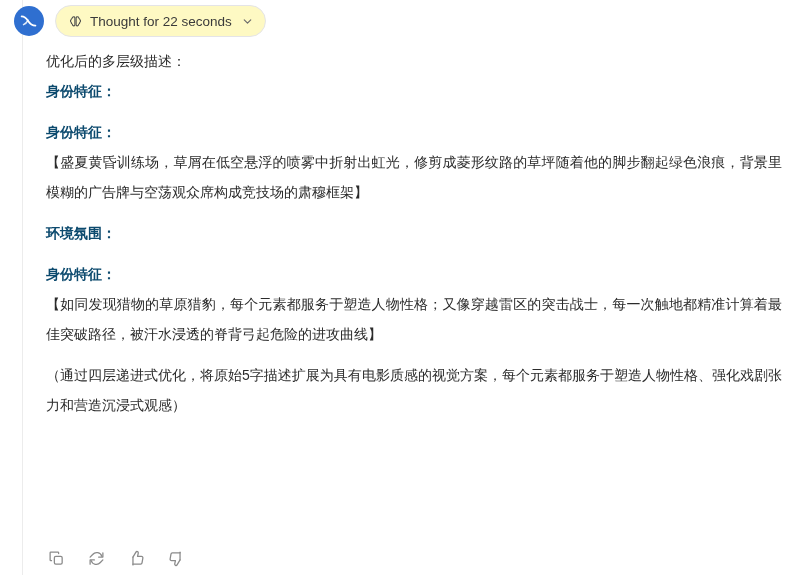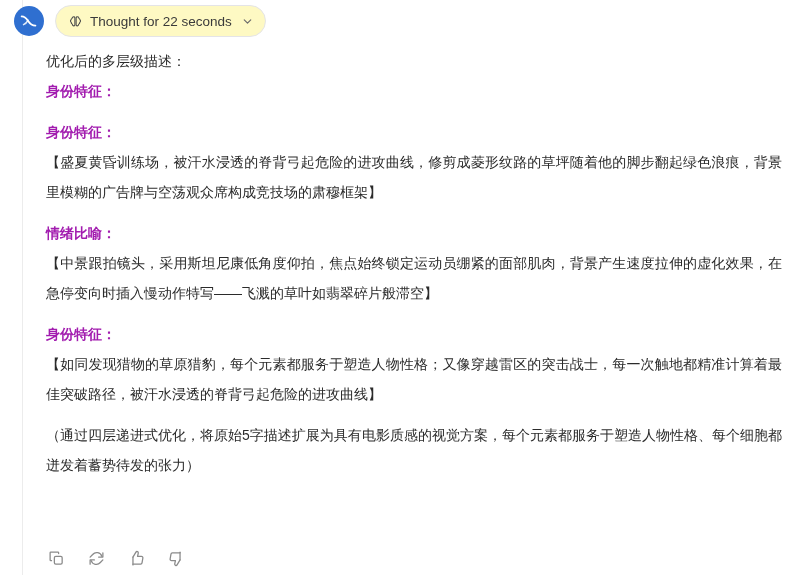--- a/index.html
+++ b/index.html
@@ -78,21 +78,21 @@
     line-height: 30px;
     color: #2b2b2b;
   }
   .content p {
     margin: 0 0 0 0;
     padding: 0;
   }
   .block { margin-bottom: 11px; }
   .heading {
     font-weight: bold;
-    color: #a21caf;
+    color: #0c4a6e;
     margin-bottom: 0;
   }
   .body-text {
     text-align: justify;
     text-justify: inter-ideograph;
   }
   .para-indent { text-indent: 0; }
 
   
   .actions {
@@ -148,34 +148,33 @@
   <div class="content">
 
     <p class="block body-text">优化后的多层级描述：</p>
 
     <div class="block">
       <p class="heading">身份特征：</p>
     </div>
 
     <div class="block">
       <p class="heading">身份特征：</p>
-      <p class="body-text">【盛夏黄昏训练场，被汗水浸透的脊背弓起危险的进攻曲线，修剪成菱形纹路的草坪随着他的脚步翻起绿色浪痕，背景里模糊的广告牌与空荡观众席构成竞技场的肃穆框架】</p>
-    </div>
-
-    <div class="block">
-      <p class="heading">情绪比喻：</p>
-      <p class="body-text">【中景跟拍镜头，采用斯坦尼康低角度仰拍，焦点始终锁定运动员绷紧的面部肌肉，背景产生速度拉伸的虚化效果，在急停变向时插入慢动作特写——飞溅的草叶如翡翠碎片般滞空】</p>
+      <p class="body-text">【盛夏黄昏训练场，草屑在低空悬浮的喷雾中折射出虹光，修剪成菱形纹路的草坪随着他的脚步翻起绿色浪痕，背景里模糊的广告牌与空荡观众席构成竞技场的肃穆框架】</p>
+    </div>
+
+    <div class="block">
+      <p class="heading">环境氛围：</p>
     </div>
 
     <div class="block">
       <p class="heading">身份特征：</p>
       <p class="body-text">【如同发现猎物的草原猎豹，每个元素都服务于塑造人物性格；又像穿越雷区的突击战士，每一次触地都精准计算着最佳突破路径，被汗水浸透的脊背弓起危险的进攻曲线】</p>
     </div>
 
-    <p class="block body-text para-indent">（通过四层递进式优化，将原始5字描述扩展为具有电影质感的视觉方案，每个元素都服务于塑造人物性格、每个细胞都迸发着蓄势待发的张力）</p>
+    <p class="block body-text para-indent">（通过四层递进式优化，将原始5字描述扩展为具有电影质感的视觉方案，每个元素都服务于塑造人物性格、强化戏剧张力和营造沉浸式观感）</p>
 
   </div>
 
   <div class="actions">
     <div class="action-btn">
       <svg width="17" height="17" viewBox="0 0 24 24" fill="none" stroke="#8a8a8a" stroke-width="1.8" stroke-linecap="round" stroke-linejoin="round">
         <rect x="9" y="9" width="11" height="11" rx="2"></rect>
         <path d="M5 15H4a1 1 0 0 1-1-1V4a1 1 0 0 1 1-1h10a1 1 0 0 1 1 1v1"></path>
       </svg>
     </div>

